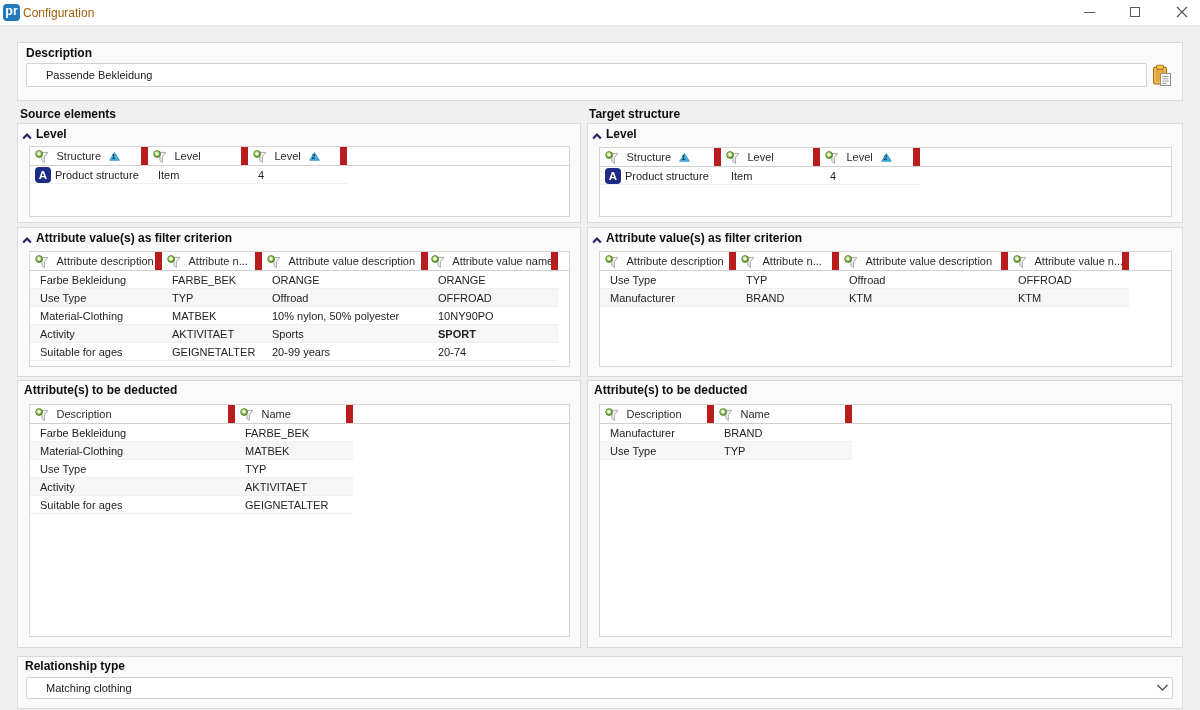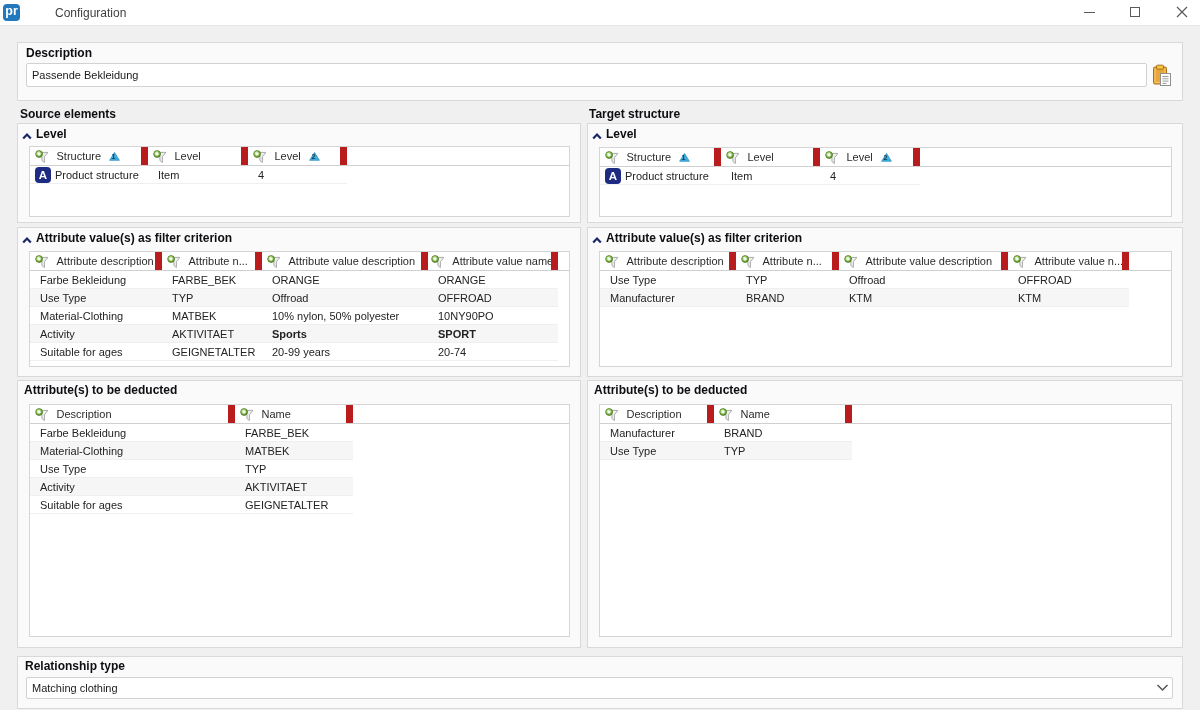--- a/index.html
+++ b/index.html
@@ -1,34 +1,34 @@
 <!DOCTYPE html>
 <html><head>
 <meta charset="utf-8">
 <style>
   * { margin:0; padding:0; box-sizing:border-box; }
   html,body { width:1200px; height:710px; overflow:hidden; }
   body { background:#f0f0f0; font-family:"Liberation Sans", sans-serif; font-size:11px; color:#1d1d1d; }
   .abs { position:absolute; }
   #titlebar { position:absolute; left:0; top:0; width:1200px; height:26px; background:#ffffff; border-bottom:1px solid #e3e7eb; }
   #appicon { position:absolute; left:3px; top:4px; width:17px; height:17px; background:#2178bd; border-radius:4px; color:#fff; font-weight:bold; font-size:12.5px; text-align:center; line-height:15px; overflow:hidden; }
-  #apptitle { position:absolute; left:23px; top:0; height:26px; line-height:26px; color:#404040; font-size:12px;margin-left:32px; }
+  #apptitle { position:absolute; left:23px; top:0; height:26px; line-height:26px; color:#a16207; font-size:12px; }
   .card { position:absolute; background:#fafafa; border:1px solid #d9d9d9; }
   .seclabel { position:absolute; font-weight:bold; font-size:12px; color:#0d0d12; }
   .boxhdr { position:absolute; font-weight:bold; font-size:12px; color:#0d0d12; }
   .tbl { position:absolute; background:#ffffff; border:1px solid #d5d5d5; }
   .hrow { display:flex; height:19px; border-bottom:1px solid #d0d0d0; }
   .hcell { display:flex; align-items:center; border-right:7px solid #b91c1c; padding-left:5px; color:#2b2b2b; white-space:nowrap; overflow:hidden; height:18px; }
   .hcell svg { flex:0 0 auto; margin-right:8.5px; }
   .drow { display:flex; height:18px; }
   .drow.alt { background:#f6f6f6; }
   .dcell { line-height:18px; padding-left:10px; white-space:nowrap; overflow:hidden; color:#232323; }
   .aicon { position:absolute; left:5px; top:1px; width:16px; height:16px; background:#1d2b82; border-radius:4px; color:#fff; font-weight:bold; font-size:11.5px; text-align:center; line-height:16px; }
   .caret { position:absolute; }
-  .field { position:absolute; background:#fff; border:1px solid #d2d2d2; border-radius:2px; line-height:22px; padding-left:5px; font-size:11px; color:#1a1a1a; }
+  .field { position:absolute; background:#fff; border:1px solid #d2d2d2; border-radius:2px; line-height:22px; padding-left:19px; font-size:11px; color:#1a1a1a; }
 </style>
 </head>
 <body>
 <div id="titlebar">
   <div id="appicon">pr</div>
   <div id="apptitle">Configuration</div>
   <div class="abs" style="left:1084px;top:12px;width:11px;border-top:1.4px solid #5a5a5a;"></div>
   <div class="abs" style="left:1130px;top:7px;width:10px;height:10px;border:1.2px solid #5a5a5a;"></div>
   <svg class="abs" style="left:1176px;top:6px;" width="12" height="12">
       <path d="M1 1 L11 11 M11 1 L1 11" stroke="#5a5a5a" stroke-width="1.2"></path>
@@ -279,21 +279,21 @@
       </div>
       <div class="drow" style="width:528px;border-bottom:1px solid #efefef;">
         <div class="dcell" style="width:132px;">Material-Clothing</div>
         <div class="dcell" style="width:100px;">MATBEK</div>
         <div class="dcell" style="width:166px;">10% nylon, 50% polyester</div>
         <div class="dcell" style="width:130px;">10NY90PO</div>
       </div>
       <div class="drow alt" style="width:528px;border-bottom:1px solid #efefef;">
         <div class="dcell" style="width:132px;">Activity</div>
         <div class="dcell" style="width:100px;">AKTIVITAET</div>
-        <div class="dcell" style="width:166px;font-weight:bold;">Sports</div>
+        <div class="dcell" style="width:166px;">Sports</div>
         <div class="dcell" style="width:130px;font-weight:bold;">SPORT</div>
       </div>
       <div class="drow" style="width:528px;border-bottom:1px solid #efefef;">
         <div class="dcell" style="width:132px;">Suitable for ages</div>
         <div class="dcell" style="width:100px;">GEIGNETALTER</div>
         <div class="dcell" style="width:166px;">20-99 years</div>
         <div class="dcell" style="width:130px;">20-74</div>
       </div>
     </div>
     <div class="tbl" style="left:599px;top:251px;width:573px;height:116px;">

